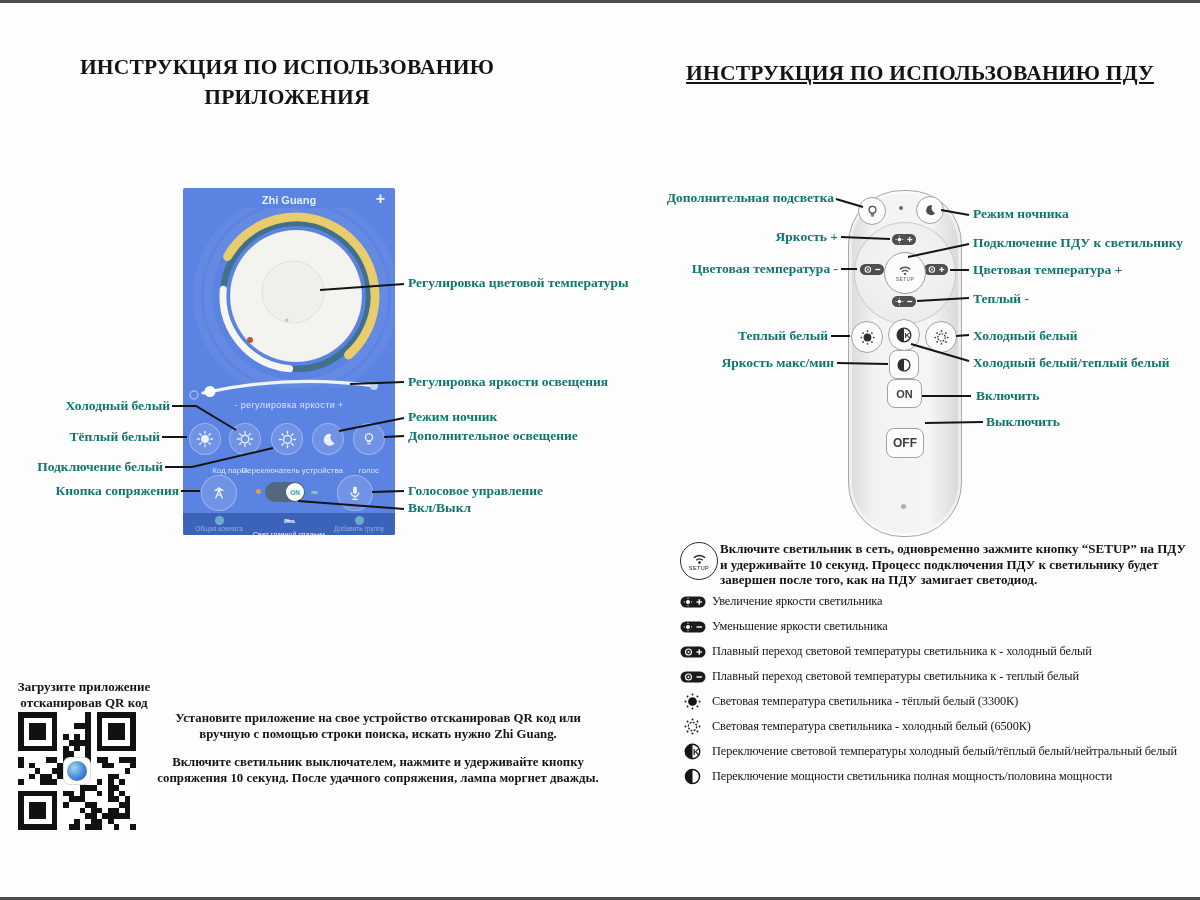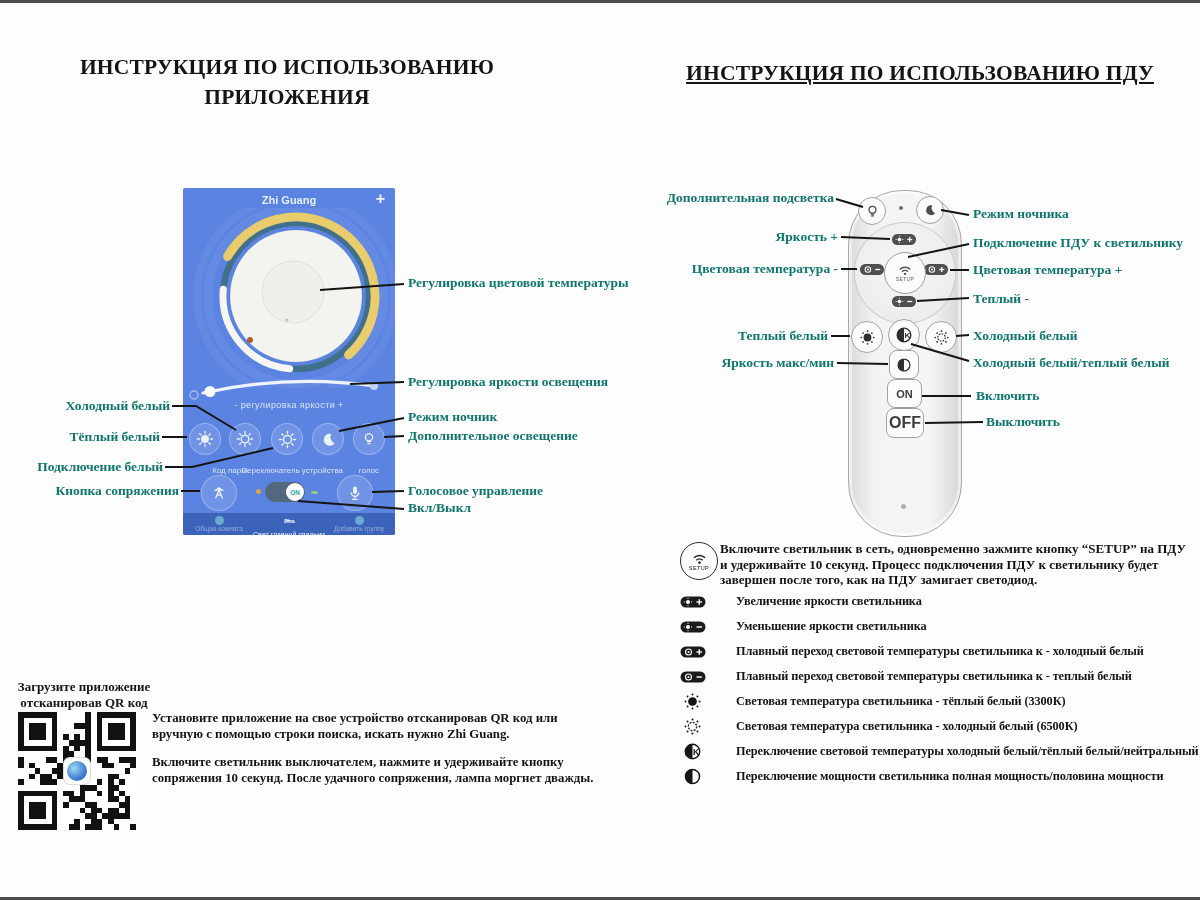--- a/index.html
+++ b/index.html
@@ -60,30 +60,30 @@
   .spk{position:absolute;left:901px;top:504px;width:5px;height:5px;border-radius:50%;background:#b0b0af;}
 
   
   .setup-icon{position:absolute;left:680px;top:542px;width:36px;height:36px;border-radius:50%;border:1.6px solid #2c2c2c;
               display:flex;flex-direction:column;align-items:center;justify-content:center;color:#222;background:#fff;}
   .setup-icon .setup-txt{font-size:5.5px;color:#222;}
   #setup-note{position:absolute;left:720px;top:541px;width:468px;font-weight:bold;font-size:13px;line-height:15.5px;}
   #legend{position:absolute;left:680px;top:589px;width:520px;}
   .note-item{display:flex;align-items:center;height:25px;}
   .ni-icon{width:32px;display:flex;justify-content:flex-start;align-items:center;color:#151515;flex:none;}
-  .ni-text{font-weight:bold;font-size:12.3px;white-space:nowrap;letter-spacing:-.1px;margin-left:24px;}
+  .ni-text{font-weight:normal;font-size:12.3px;white-space:nowrap;letter-spacing:-.1px;}
 
   
   #qr-head{position:absolute;left:8px;top:679px;width:152px;text-align:center;font-weight:bold;font-size:13px;line-height:16px;}
   #qr-box{position:absolute;left:18px;top:712px;width:118px;height:118px;background:#fff;}
   #qr-app-icon{position:absolute;left:64px;top:758px;width:26px;height:26px;background:#fff;border-radius:6px;
                display:flex;align-items:center;justify-content:center;box-shadow:0 0 0 1px #ddd;}
   #qr-app-icon .orb{width:20px;height:20px;border-radius:50%;
         background:radial-gradient(circle at 35% 35%,#9fd8ef,#3f7fd4 60%,#2c56a8);}
-  .para{position:absolute;left:152px;width:452px;font-weight:bold;font-size:12.8px;line-height:15.5px;}
+  .para{position:absolute;left:152px;width:452px;font-weight:bold;font-size:12.8px;line-height:15.5px;text-align:center;}
   #para1{top:711px;}
   #para2{top:755px;}
 
   svg.lines{position:absolute;left:0;top:0;pointer-events:none;}
 </style>
 </head>
 <body>
 
 <svg width="0" height="0" style="position:absolute">
   <defs>
@@ -389,21 +389,21 @@
         <use href="#sym-sun-do"></use>
       </svg>
     </div>
 
   <div class="rbtn sqbtn" style="left:889px;top:350px;width:28px;height:27px;color:#2f2f2f">
     <svg width="16" height="16" viewBox="0 0 20 20" fill="currentColor">
         <use href="#sym-contrast"></use>
       </svg>
     </div>
   <div class="rbtn sqbtn" style="left:887px;top:379px;width:33px;height:27px;font-size:11px">ON</div>
-  <div class="rbtn sqbtn" style="left:886px;top:408px;width:36px;height:28px;font-size:16px">OFF</div>
+  <div class="rbtn sqbtn" style="left:886px;top:428px;width:36px;height:28px;font-size:12px">OFF</div>
   <div class="spk"></div>
 
   <div class="co right-align" style="right:366px;top:190px">Дополнительная подсветка</div>
   <div class="co" style="left:973px;top:206px">Режим ночника</div>
   <div class="co right-align" style="right:362px;top:229px">Яркость +</div>
   <div class="co" style="left:973px;top:235px">Подключение ПДУ к светильнику</div>
   <div class="co right-align" style="right:362px;top:261px">Цветовая температура -</div>
   <div class="co" style="left:973px;top:262px">Цветовая температура +</div>
   <div class="co" style="left:973px;top:291px">Теплый -</div>
   <div class="co right-align" style="right:372px;top:328px">Теплый белый</div>

